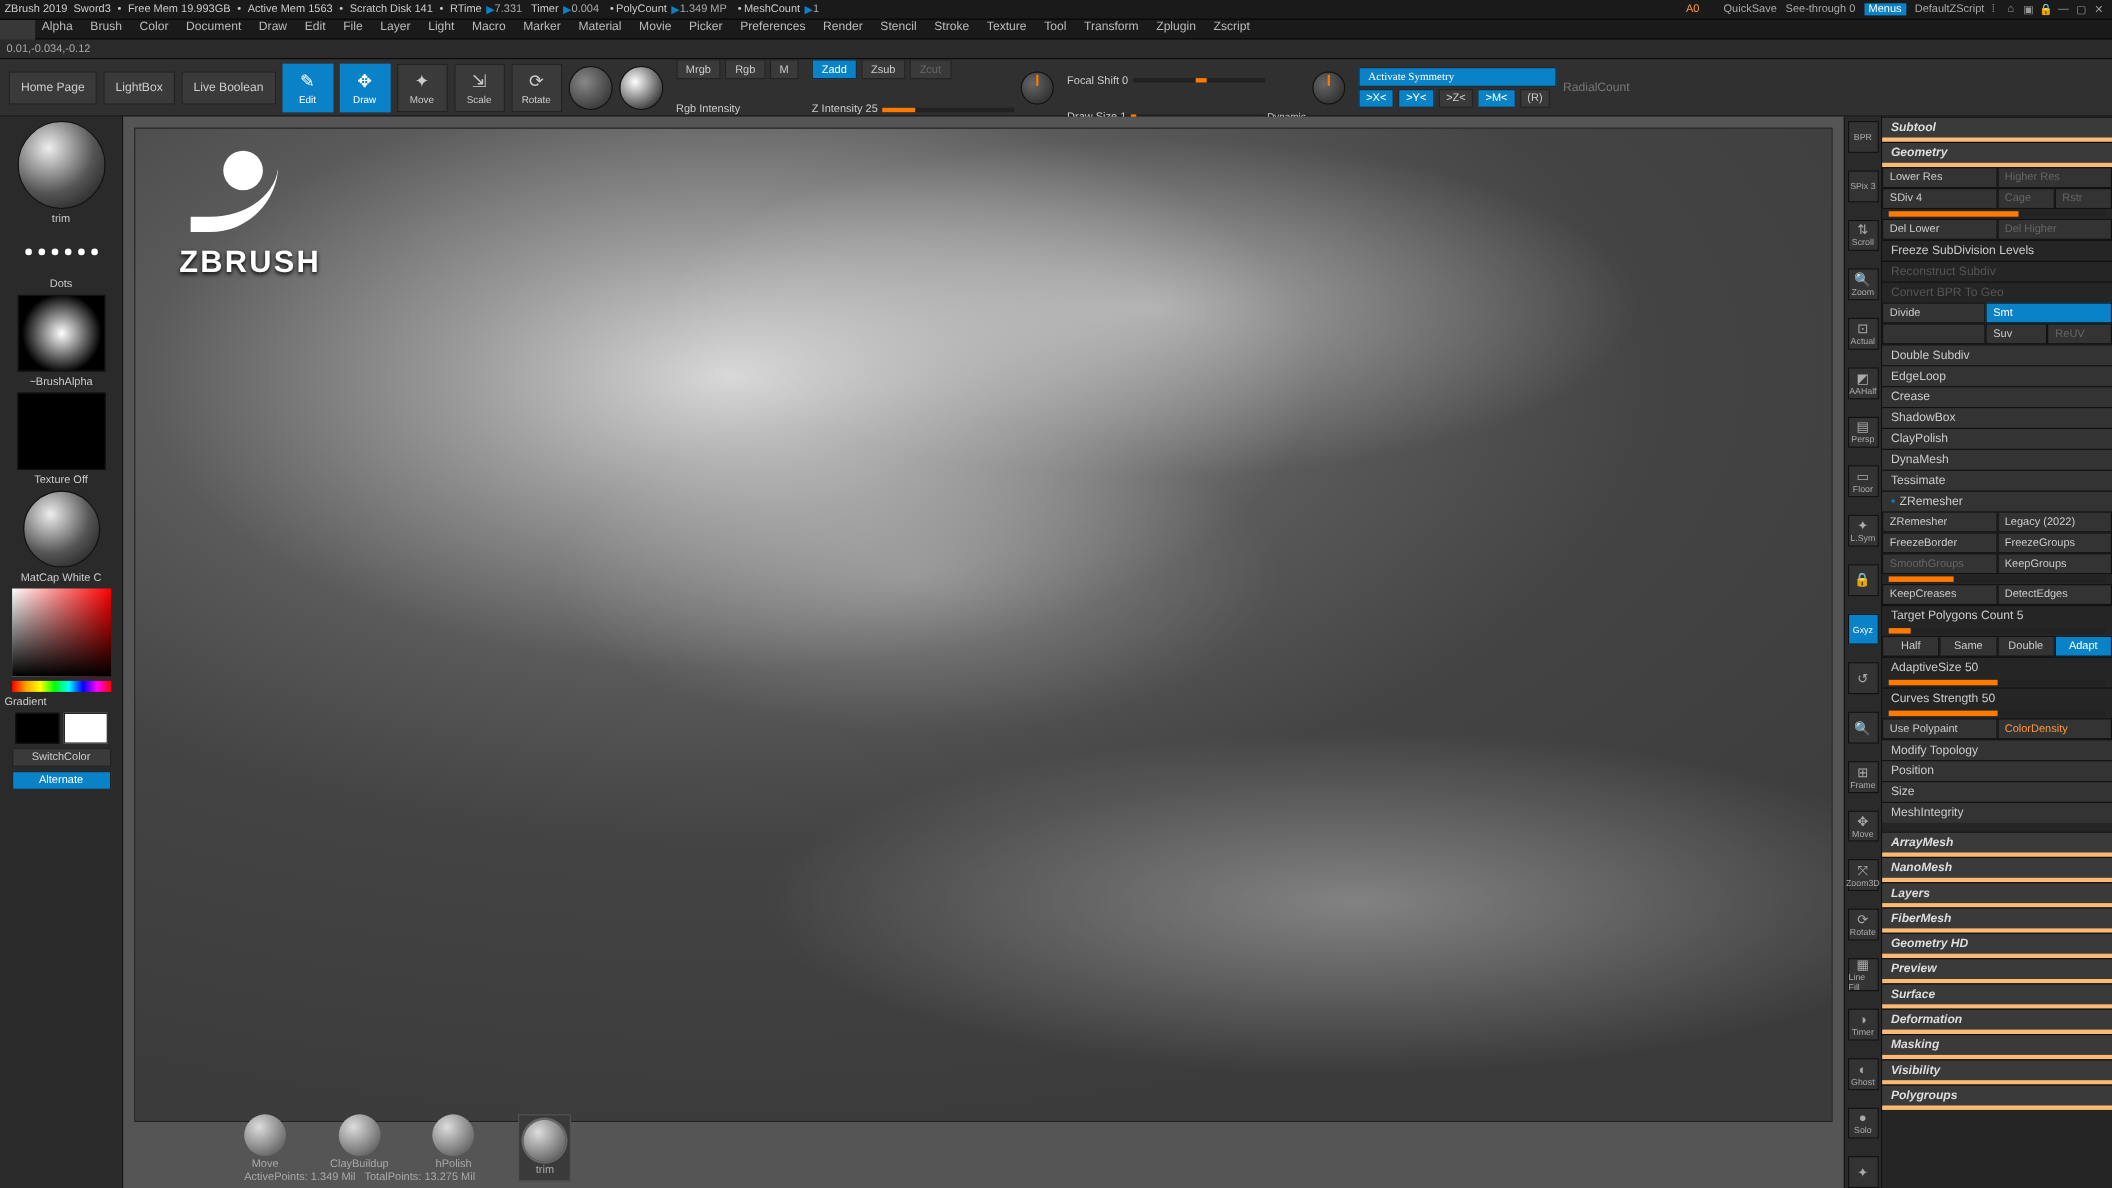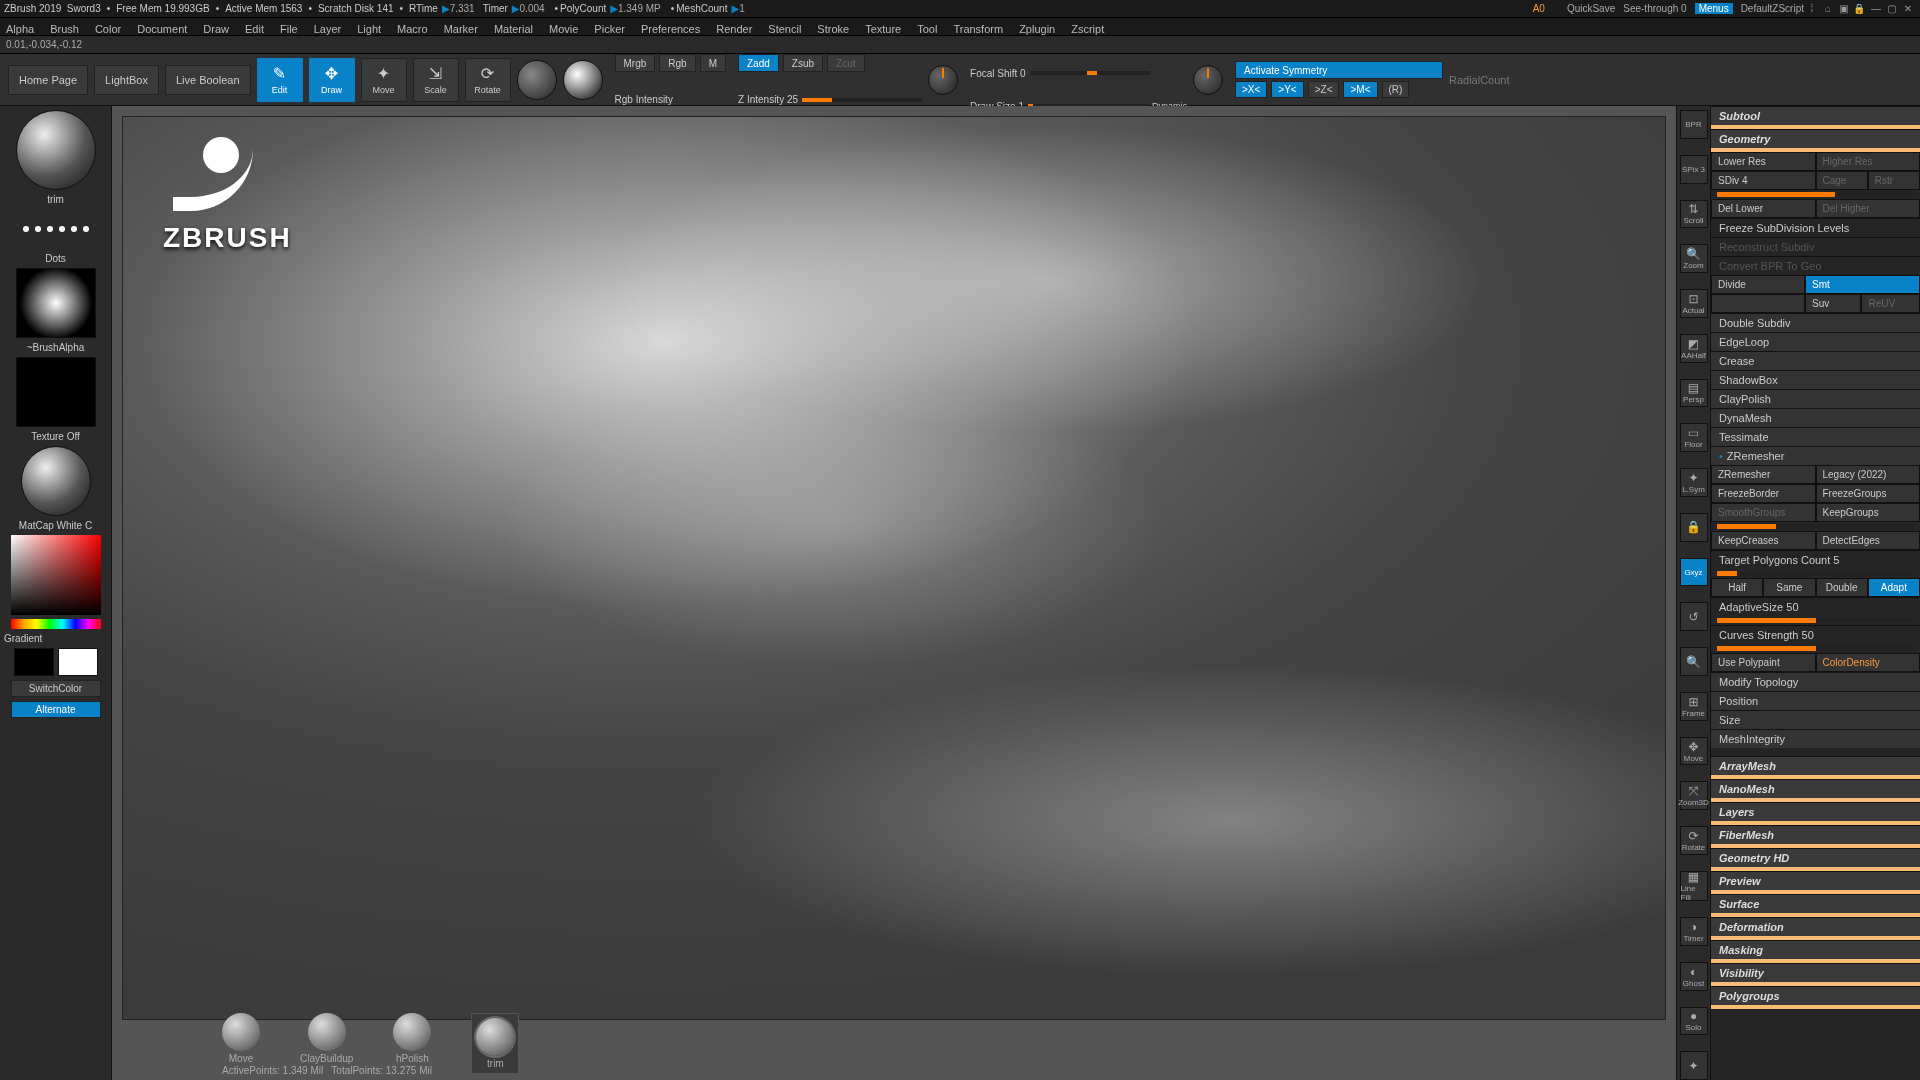--- a/index.html
+++ b/index.html
@@ -9,21 +9,21 @@
   .titlebar { height: 18px; background: #1a1a1a; display:flex; align-items:center; padding:0 4px; font-size:10px; color:#ccc; border-bottom:1px solid #000;}
   .titlebar .spacer { flex:1; }
   .titlebar .tbtn { margin-left: 8px; color:#aaa; cursor:pointer; }
   .titlebar .tbtn.active { background:#0a82c8; color:#fff; padding:0 4px; }
   .titlebar .seglabel { color:#ccc; margin-right:4px;}
   .titlebar .segval { color:#aaa; margin-right:8px;}
   .titlebar .tri { color:#0a82c8; }
   .titlebar .iconbtn { width:16px; text-align:center; cursor:pointer; color:#999;}
   
   
-  .menustrip { height: 18px; background: #1a1a1a; display:flex; align-items:flex-end; padding:0 6px; gap:16px; font-size:11px; color:#bbb; border-bottom:1px solid #000;}
+  .menustrip { height: 18px; background: #1a1a1a; display:flex; align-items:flex-start; padding:0 6px; gap:16px; font-size:11px; color:#bbb; border-bottom:1px solid #000;margin-left:32px;}
   .menustrip span { cursor:pointer; }
 
   
   .infoline { height:18px; background:#2a2a2a; padding:0 6px; font-size:10px; color:#aaa; display:flex; align-items:center; border-bottom:1px solid #000;}
 
   
   .toolbar { height:52px; background:#303030; display:flex; align-items:center; padding:0 8px; gap:6px; border-bottom:1px solid #111;}
   .tbbtn { background:#3a3a3a; color:#ccc; padding:4px 10px; border:1px solid #222; cursor:pointer; font-size:11px; height:30px; display:flex; align-items:center;}
   .modebtn { width:46px; height:44px; background:#3a3a3a; border:1px solid #222; display:flex; flex-direction:column; align-items:center; justify-content:center; cursor:pointer; font-size:9px; gap:2px;}
   .modebtn.active { background:#0a82c8; color:#fff; border-color:#0a82c8;}
@@ -236,21 +236,21 @@
         <span>Draw Size 1</span>
         <div class="slider">
           <div class="fill" style="width:4%"></div>
         </div>
         <span style="font-size:9px;">Dynamic</span>
       </div>
   </div>
 
   <div class="knob"></div>
   <div class="slidergroup">
-    <div class="smallbtn active" style="width:208px;">Activate Symmetry</div>
+    <div class="smallbtn active" style="width:180px;font-family:Liberation Serif, serif;">Activate Symmetry</div>
     <div style="display:flex; gap:4px;">
       <div class="symbtn blue">&gt;X&lt;</div>
       <div class="symbtn blue">&gt;Y&lt;</div>
       <div class="symbtn">&gt;Z&lt;</div>
       <div class="symbtn blue">&gt;M&lt;</div>
       <div class="symbtn">(R)</div>
     </div>
   </div>
   <span style="color:#777;">RadialCount</span>
 </div>

